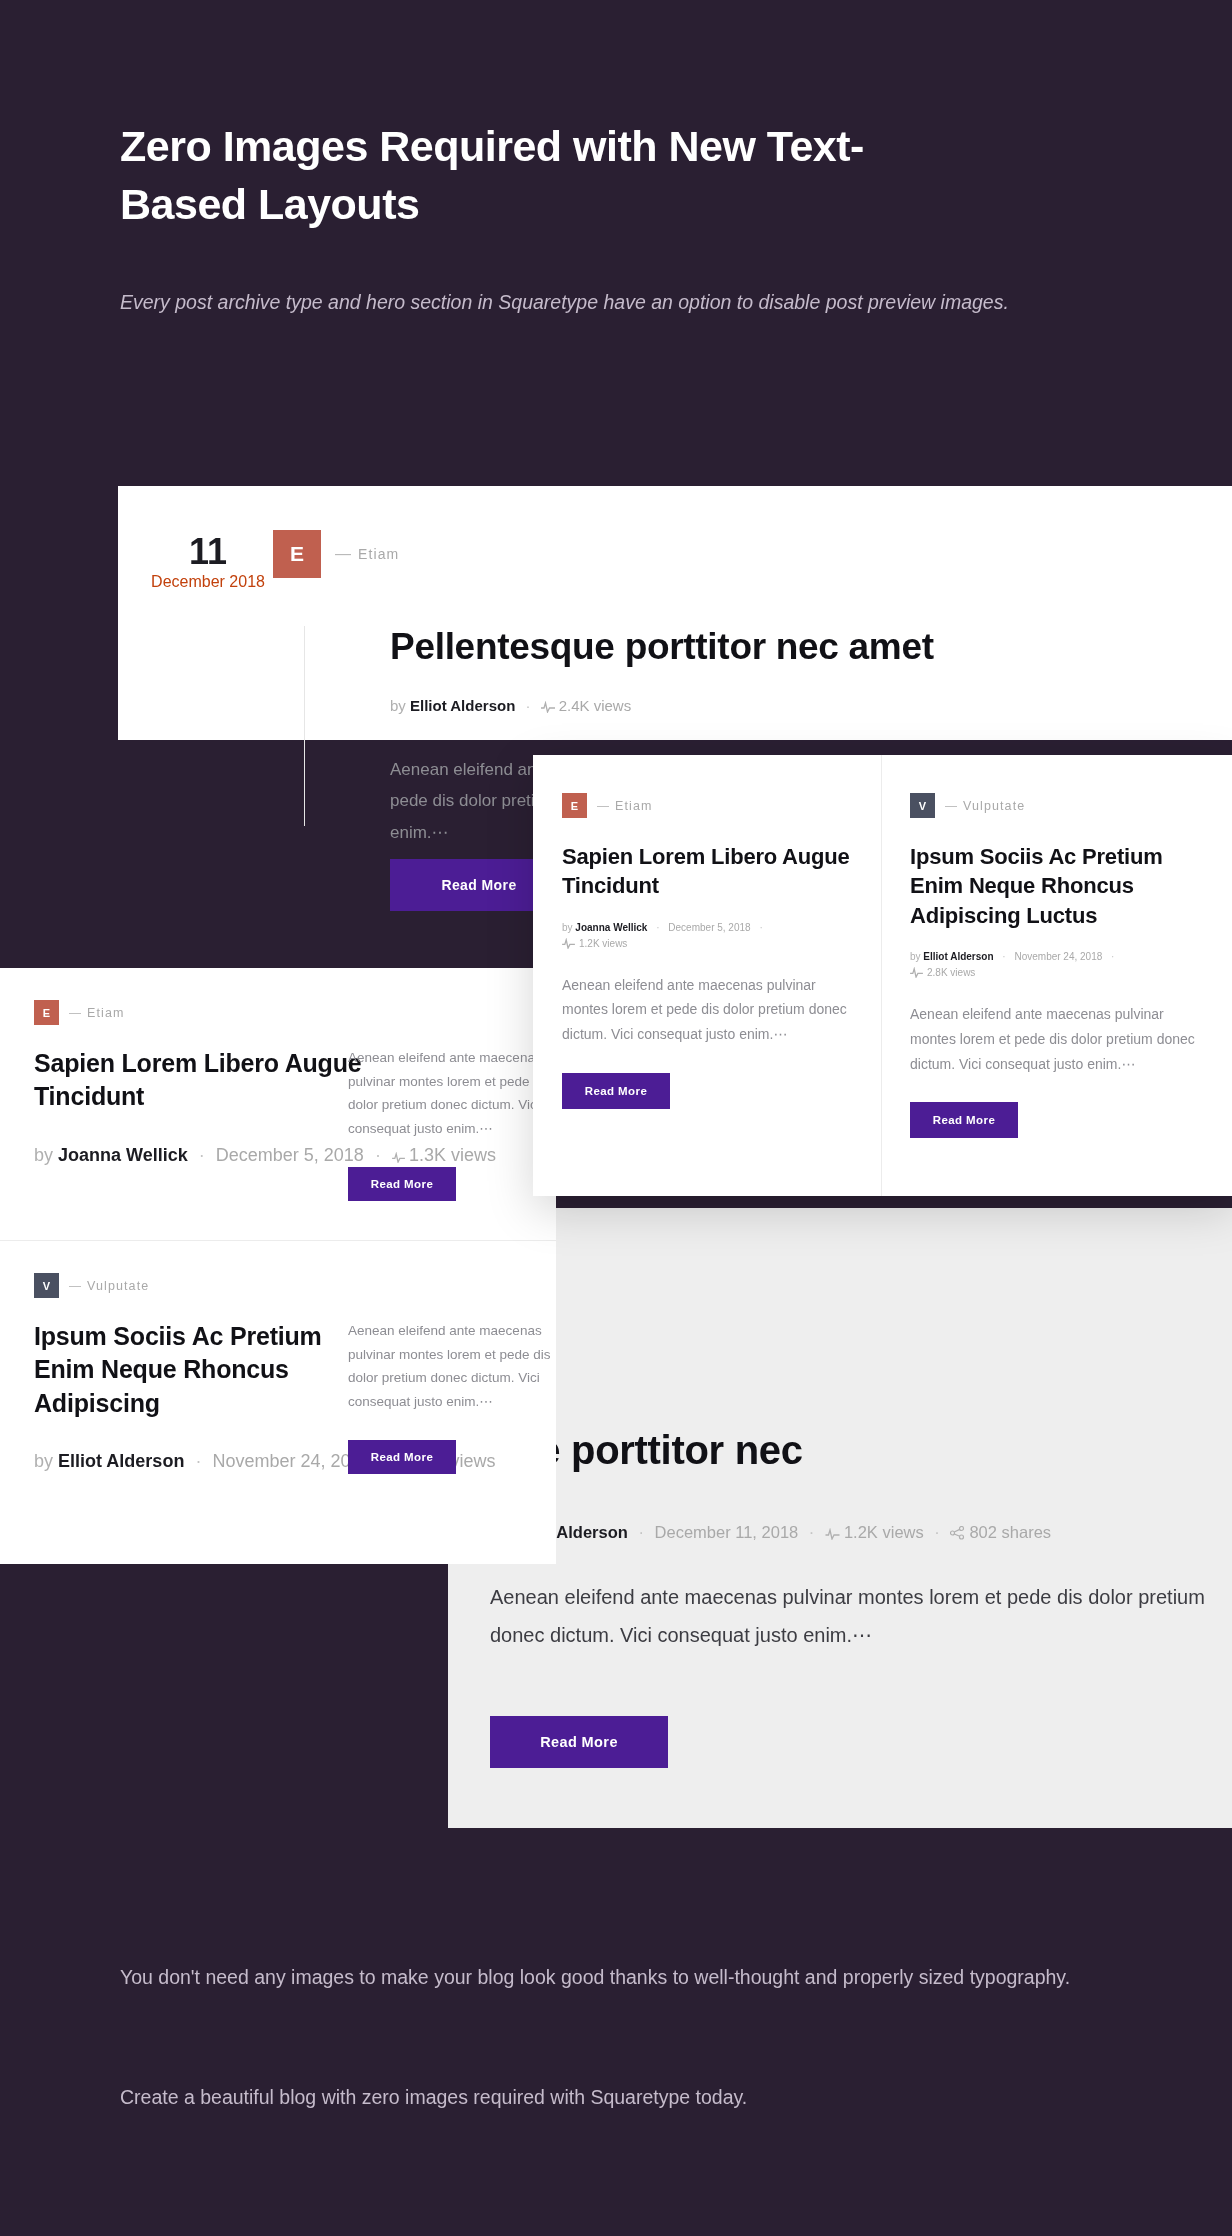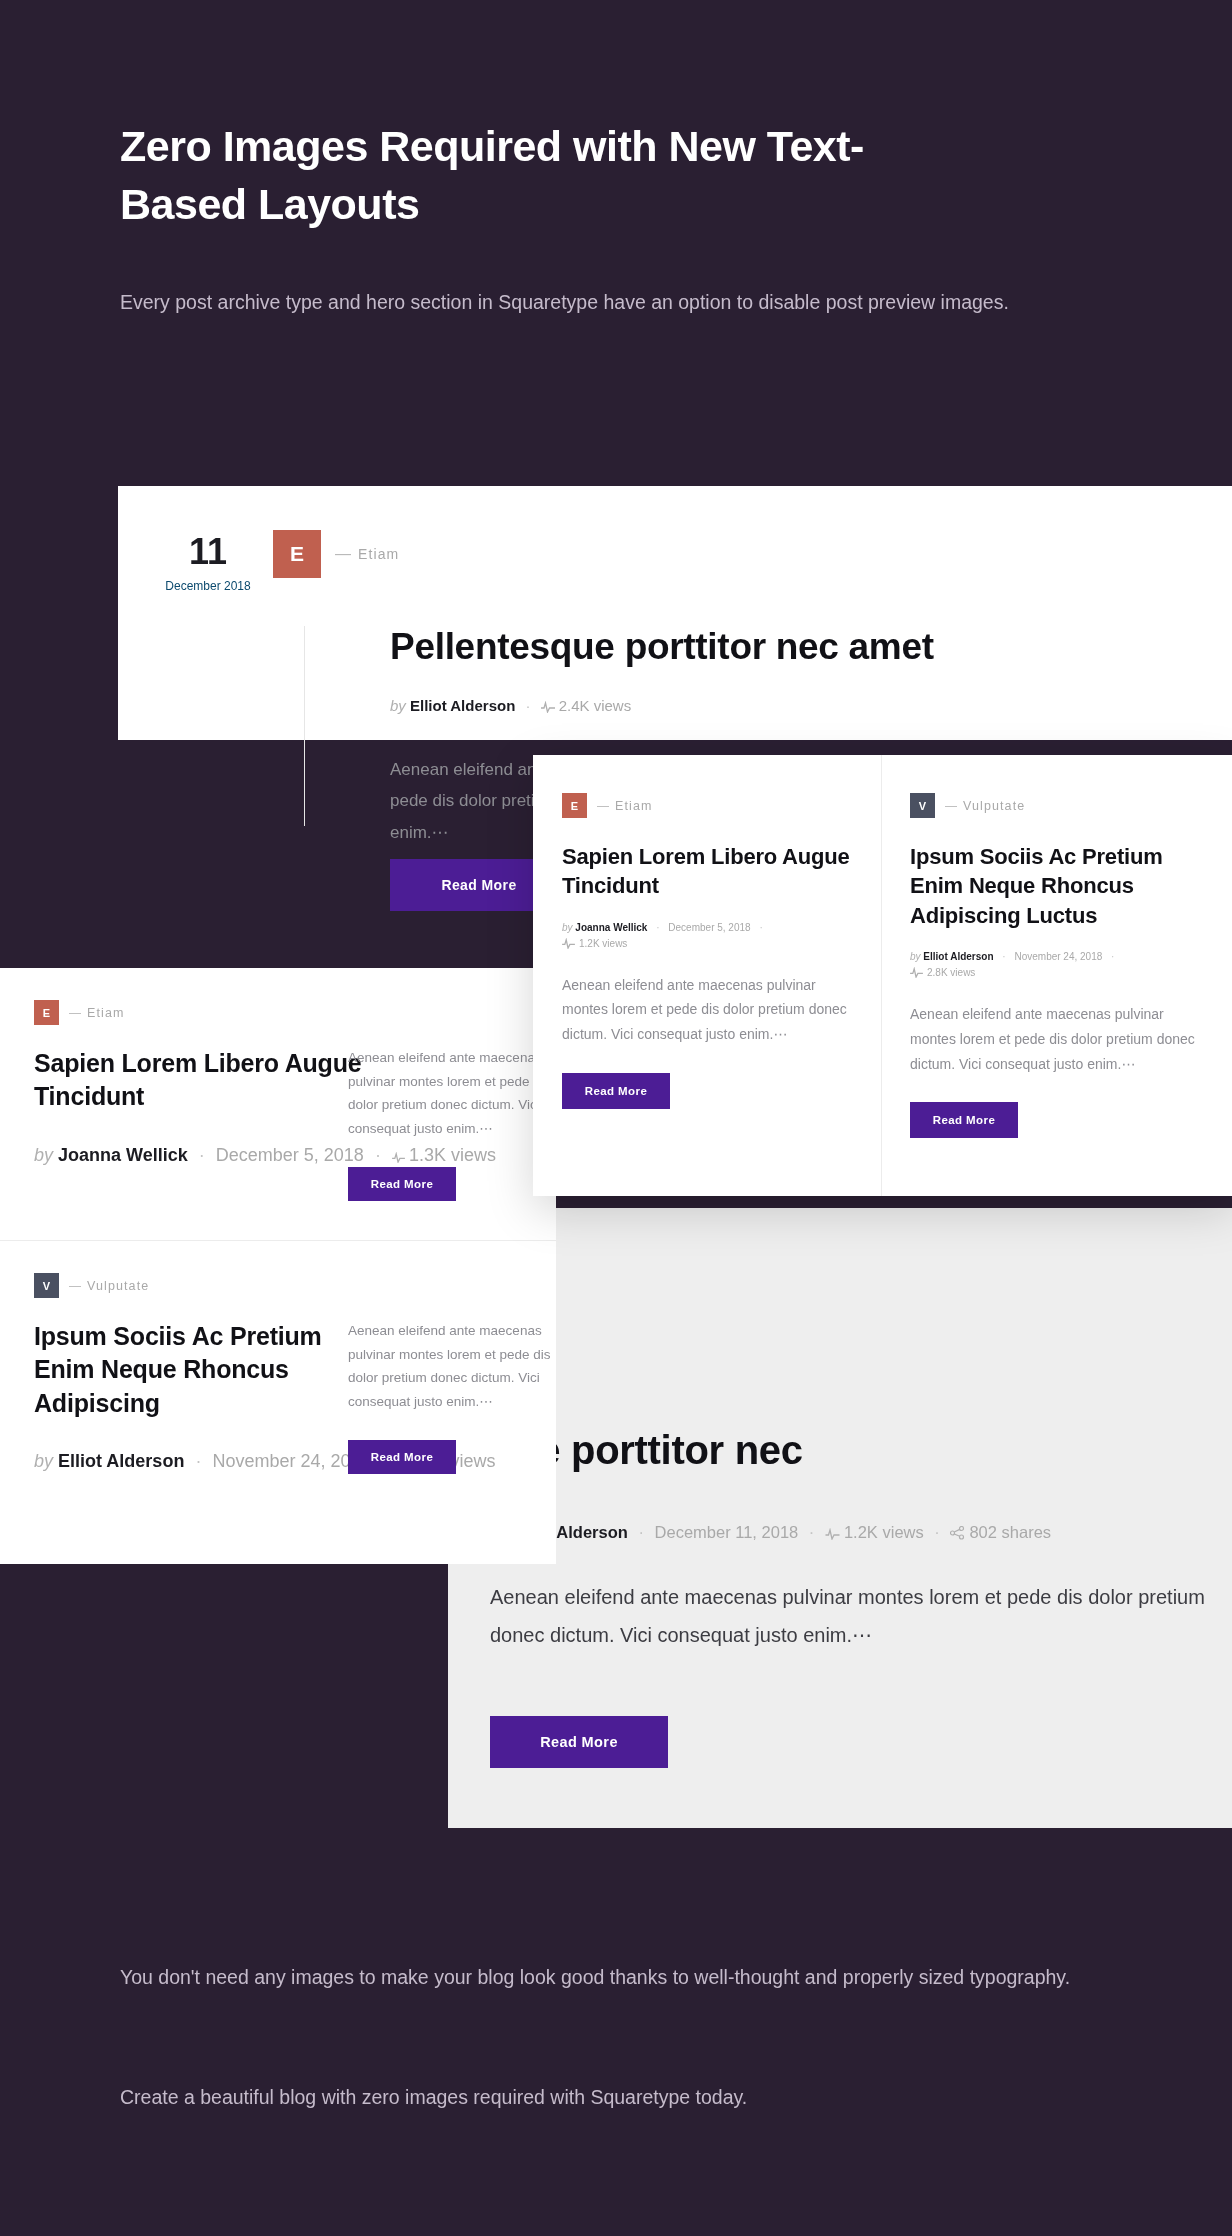--- a/index.html
+++ b/index.html
@@ -30,20 +30,21 @@
     letter-spacing: -0.5px;
   }
   .hero-sub {
     position: absolute;
     left: 120px; top: 283px;
     width: 1000px;
     color: #c5bbcb;
     font-size: 19.5px;
     line-height: 1.95;
     font-weight: 400;
+    font-style: italic;
   }
 
   .footer-copy-1 {
     position: absolute;
     left: 120px; top: 1958px;
     width: 960px;
     color: #c5bbcb;
     font-size: 19.5px;
     line-height: 1.95;
   }
@@ -60,21 +61,21 @@
   .cat-row { display: flex; align-items: center; }
   .cat-badge {
     display: inline-flex; align-items: center; justify-content: center;
     color: #fff; font-weight: bold;
     flex: none;
   }
   .cat-dash { color: #b9b9b9; margin: 0 7px 0 14px; }
   .cat-name { color: #a9a9a9; letter-spacing: 1.1px; }
 
   .byline { color: #a9a9a9; white-space: nowrap; }
-  .byline .by { color: #b0b0b0; font-style: italic; }
+  .byline .by { color: #b0b0b0; }
   .byline .author { color: #1c1c22; font-weight: bold; }
   .byline .sep { color: #c4c4c4; margin: 0 6px; }
   .excerpt { color: #8d8d93; }
   .btn-read {
     display: inline-flex; align-items: center; justify-content: center;
     background: #4c1d95; color: #ffffff;
     font-weight: bold; letter-spacing: 0.4px;
     border: none; cursor: pointer;
   }
   .ico { display: inline-block; vertical-align: -2px; margin-right: 4px; }
@@ -84,21 +85,21 @@
     position: absolute;
     left: 118px; top: 486px;
     width: 1192px; height: 254px;
     background: #ffffff;
   }
   .card-a .datecol {
     position: absolute; left: 30px; top: 48px;
     width: 120px; text-align: center;
   }
   .card-a .dnum { font-size: 36px; font-weight: bold; color: #1c1c22; line-height: 1; }
-  .card-a .dmon { font-size: 12px; color: #0c4a6e; margin-top: 8px; line-height: 1.35; }
+  .card-a .dmon { font-size: 16px; color: #c2410c; margin-top: 1px; line-height: 1.35; }
   .card-a .vrule {
     position: absolute; left: 186px; top: 140px;
     width: 1px; height: 200px; background: #e6e6e6;
   }
   .card-a .body { position: absolute; left: 155px; top: 0; width: 820px; }
   .card-a .cat-row { position: absolute; left: 0; top: 44px; }
   .card-a .cat-badge { width: 48px; height: 48px; font-size: 21px; background: #c0604f; }
   .card-a .cat-name { font-size: 14px; }
   .card-a .title {
     position: absolute; left: 117px; top: 140px;

